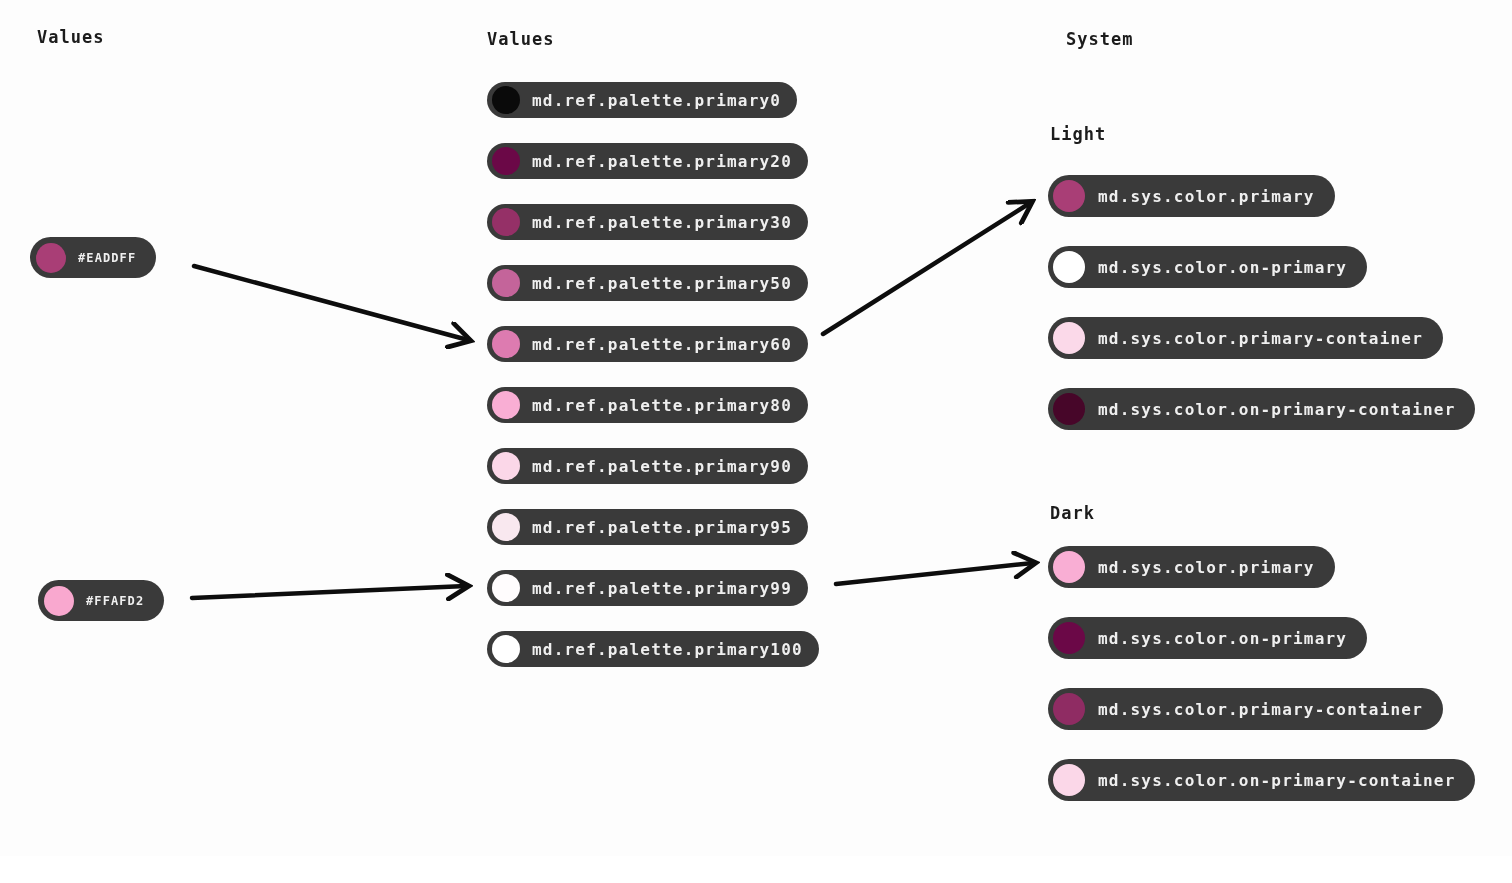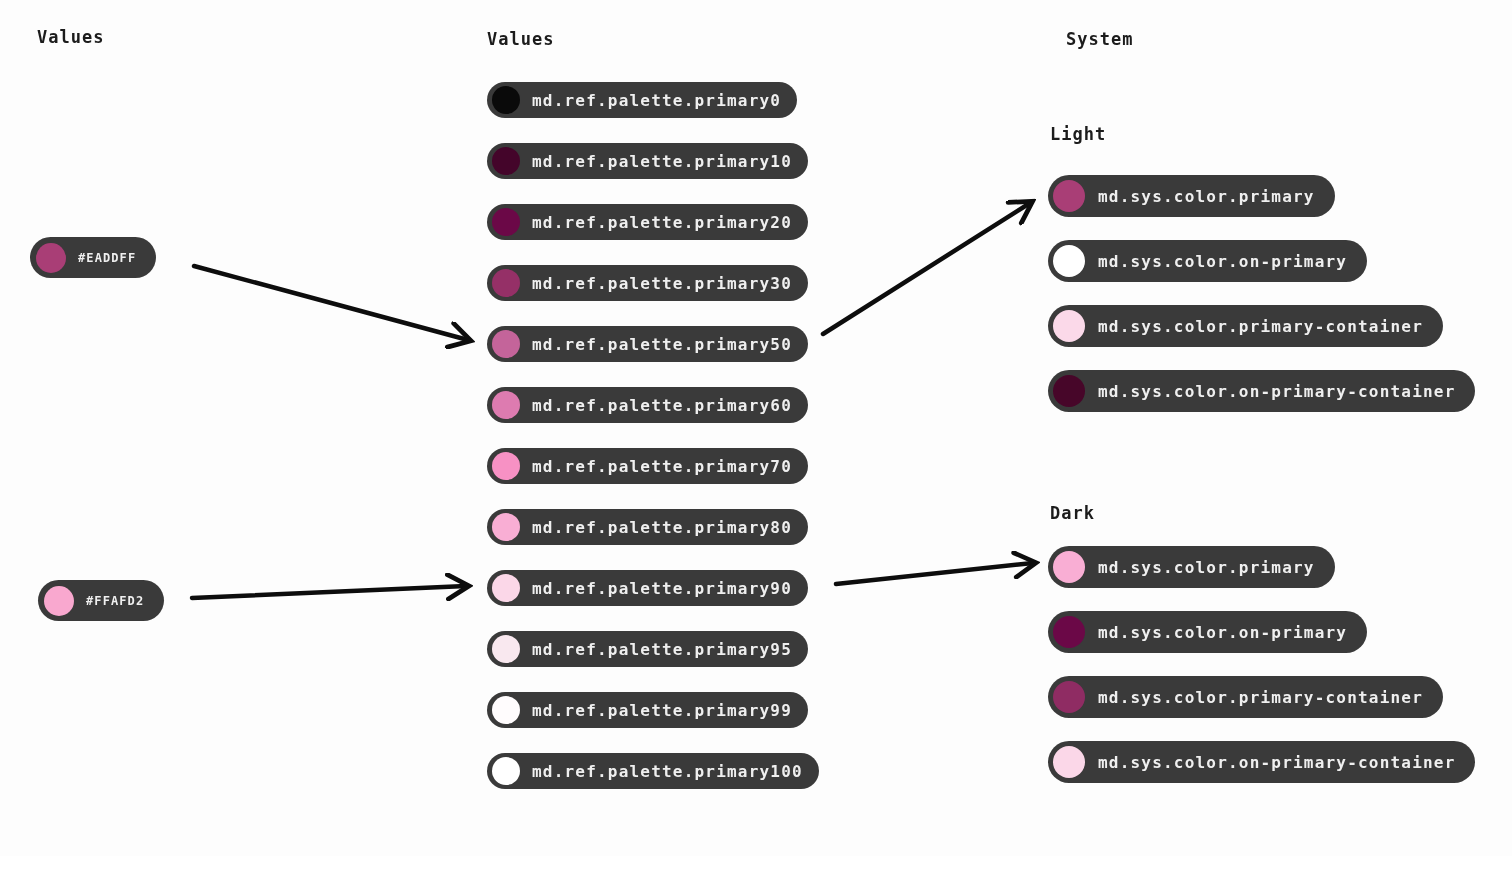--- a/index.html
+++ b/index.html
@@ -76,21 +76,21 @@
   .values-list .pill:nth-child(2) { margin-top: 302px; margin-left: 8px; }
   
   .palette-list { gap: 25px; }
   .palette-list .pill {
     height: 36px;
     padding: 0 16px 0 5px;
     gap: 12px;
   }
   .palette-list .pill .swatch { width: 28px; height: 28px; }
   
-  .system-list { gap: 23px; }
+  .system-list { gap: 29px; }
   .watermark {
     position: absolute;
     right: 40px;
     top: 838px;
     font-family: "DejaVu Sans", "Liberation Sans", sans-serif;
     font-size: 18px;
     color: var(--watermark, #cbcbcb);
     letter-spacing: 1px;
     z-index: 2;
     margin-top: 16px;
@@ -133,44 +133,36 @@
     <span class="pill-label">#FFAFD2</span>
   </div>
     </div>
 
   <div class="list palette-list" style="left:487px; top:82px;">
       <div class="pill">
     <span class="swatch" style="background: rgb(10, 10, 10);"></span>
     <span class="pill-label">md.ref.palette.primary0</span>
   </div>
       <div class="pill">
-    <span class="swatch" style="background: rgb(68, 5, 42);"></span>
-    <span class="pill-label">md.ref.palette.primary10</span>
-  </div>
-      <div class="pill">
     <span class="swatch" style="background: rgb(107, 8, 71);"></span>
     <span class="pill-label">md.ref.palette.primary20</span>
   </div>
       <div class="pill">
     <span class="swatch" style="background: rgb(149, 48, 103);"></span>
     <span class="pill-label">md.ref.palette.primary30</span>
   </div>
       <div class="pill">
     <span class="swatch" style="background: rgb(196, 100, 154);"></span>
     <span class="pill-label">md.ref.palette.primary50</span>
   </div>
       <div class="pill">
     <span class="swatch" style="background: rgb(221, 123, 176);"></span>
     <span class="pill-label">md.ref.palette.primary60</span>
   </div>
       <div class="pill">
-    <span class="swatch" style="background: rgb(247, 145, 196);"></span>
-    <span class="pill-label">md.ref.palette.primary70</span>
-  </div>
-      <div class="pill">
     <span class="swatch" style="background: rgb(249, 174, 212);"></span>
     <span class="pill-label">md.ref.palette.primary80</span>
   </div>
       <div class="pill">
     <span class="swatch" style="background: rgb(251, 215, 232);"></span>
     <span class="pill-label">md.ref.palette.primary90</span>
   </div>
       <div class="pill">
     <span class="swatch" style="background: rgb(249, 232, 239);"></span>
     <span class="pill-label">md.ref.palette.primary95</span>

